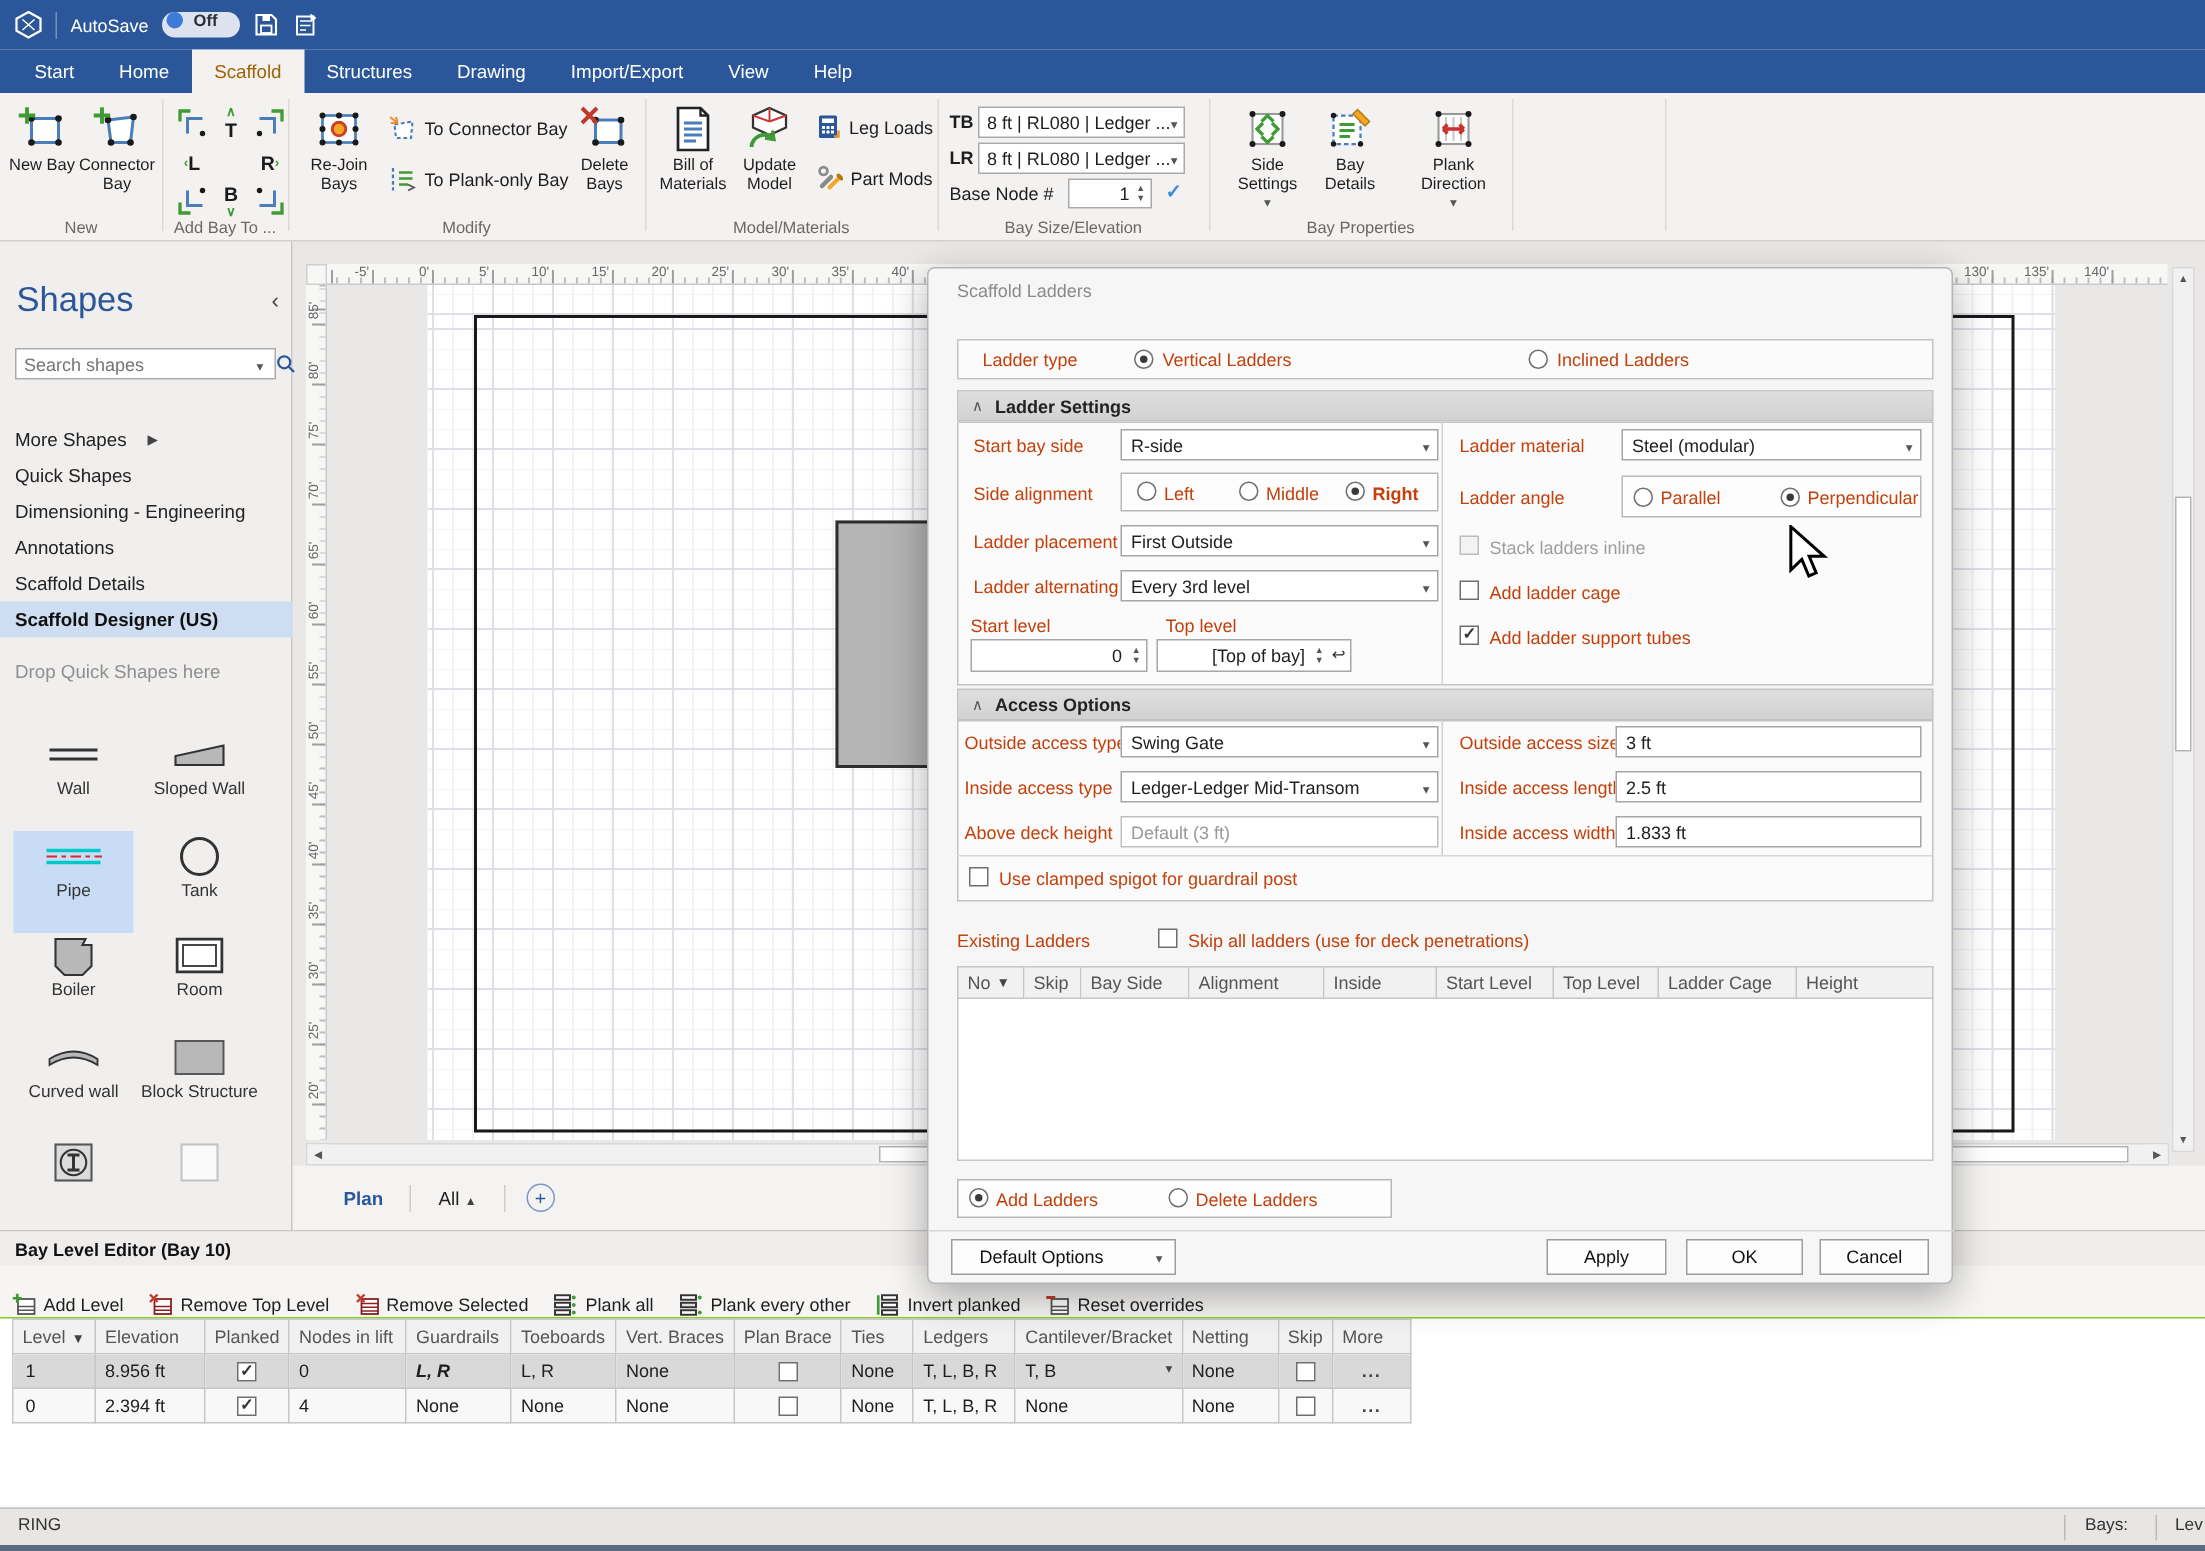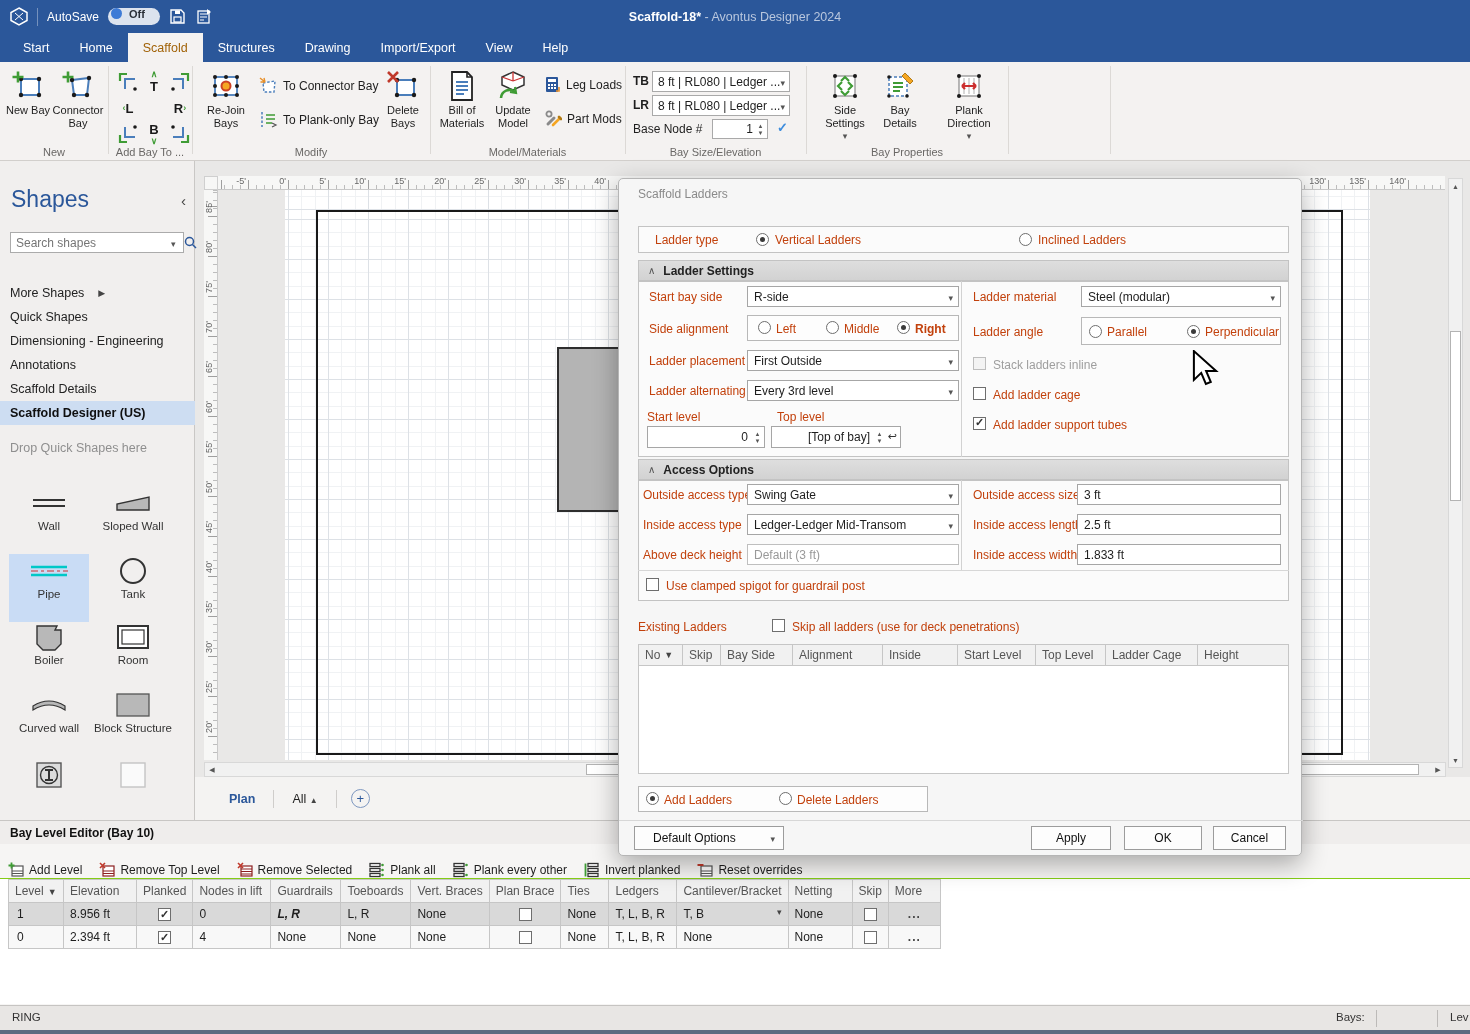--- a/index.html
+++ b/index.html
@@ -162,21 +162,20 @@
           <rect x="6" y="2.5" width="5" height="3.5" fill="#fff"></rect>
         </svg>
     </span>
     <span>
       <svg width="18" height="17" viewBox="0 0 18 17">
           <rect x="3" y="3" width="11" height="12" fill="none" stroke="#fff" stroke-width="1.3"></rect>
           <path d="M5 6h7M5 9h7M5 12h4" stroke="#fff" stroke-width="1"></path>
           <path d="M12 1l4 3-4 3" fill="#fff"></path>
         </svg>
     </span>
-    <span class="wtitle"><b>Scaffold-18*</b><span> - Avontus Designer 2024</span></span>
   </div>
 
   <div class="menubar">
     <span class="tab">Start</span>
     <span class="tab">Home</span>
     <span class="tab active">Scaffold</span>
     <span class="tab">Structures</span>
     <span class="tab">Drawing</span>
     <span class="tab">Import/Export</span>
     <span class="tab">View</span>
@@ -788,21 +787,21 @@
           <td class="morecell">...</td>
         </tr>
       </tbody>
         </table>
     </div>
   </div>
 
   <div class="statusbar">
     <span class="abs" style="left:12px;top:5px">RING</span>
     <span class="ssep" style="left:1376px"></span>
-    <span class="abs" style="left:1336px;top:5px">Bays:</span>
+    <span class="abs" style="left:1390px;top:5px">Bays:</span>
     <span class="ssep" style="left:1437px"></span>
     <span class="abs" style="left:1450px;top:5px">Lev</span>
   </div>
   <div class="bottomstrip"></div>
 
   <div class="dialog">
     <div class="dtitle">Scaffold Ladders</div>
 
     <div class="gbox" style="left:19px;top:47px;width:651px;height:27px"></div>
     <span class="lbl" style="left:36px;top:54px">Ladder type</span>

